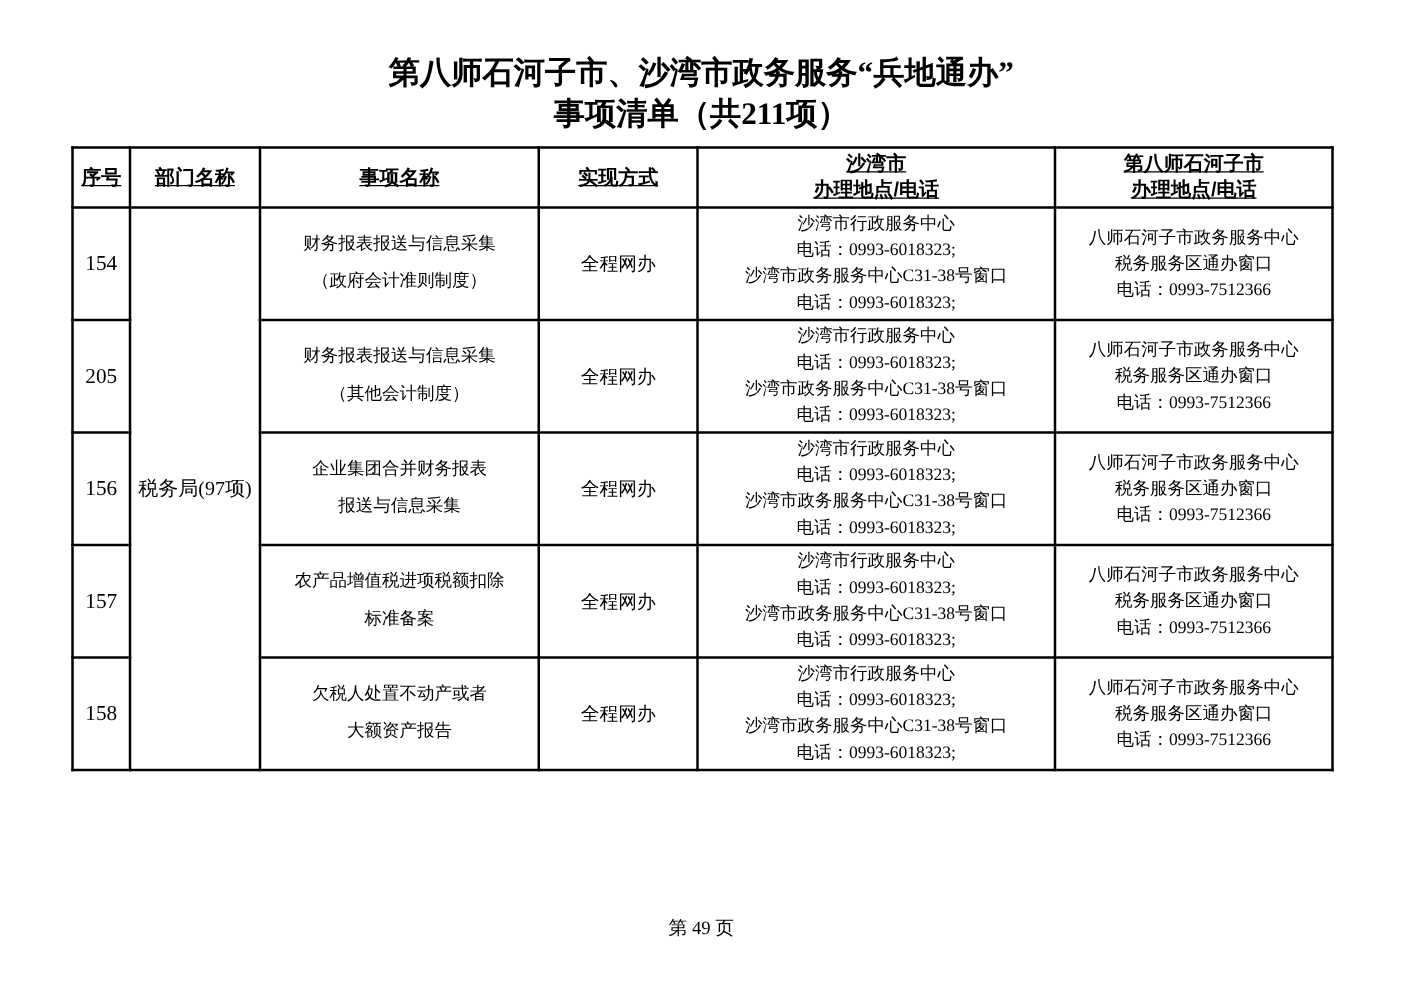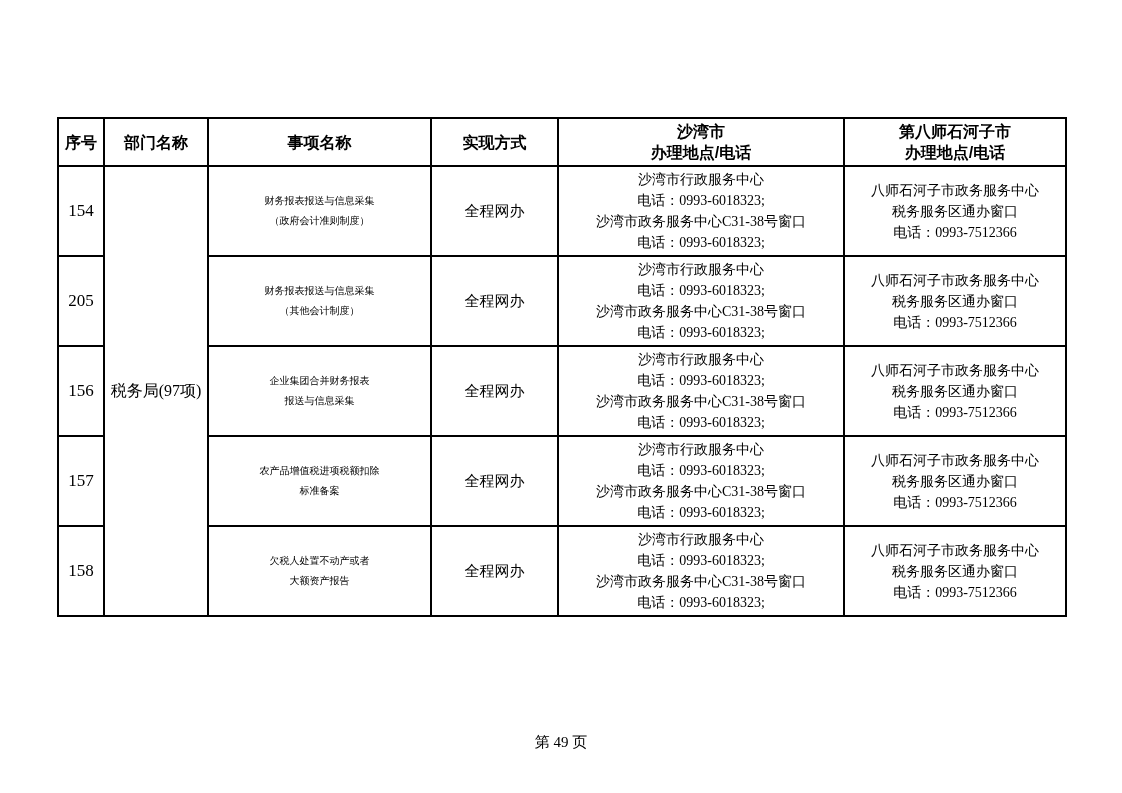--- a/index.html
+++ b/index.html
@@ -31,49 +31,53 @@
     border-collapse: collapse;
     table-layout: fixed;
   }
   table.items th, table.items td {
     border: 2px solid #000000;
     padding: 2px 4px;
     text-align: center;
     vertical-align: middle;
     overflow: hidden;
   }
-  table.items thead tr { height: 46px; }
+  table.items thead tr { height: 46px; text-decoration: underline; }
   table.items tbody tr { height: 85px; }
   th.col-header {
     font-family: "Liberation Sans", sans-serif;
     font-weight: bold;
     font-size: 16px;
     line-height: 21px;
     white-space: pre-line;
   }
   td.seq-cell { font-size: 17px; }
   td.dept-cell { font-size: 16px; }
-  td.item-cell { font-size: 10px; line-height: 20px; white-space: pre-line; margin-top: 28px; }
+  td.item-cell { font-size: 14px; line-height: 30px; white-space: pre-line; margin-top: 28px; }
   td.method-cell { font-size: 15px; margin-top: 18px; }
   td.addr-cell { font-size: 14px; line-height: 21px; white-space: pre-line; }
   .footer {
     position: absolute;
     top: 733px;
     left: 0;
     width: 100%;
     text-align: center;
     font-size: 15px;
     font-family: "Liberation Serif", serif;
   }
 </style>
 </head>
 <body>
 
 <div class="page">
 
+  <div class="title-block">
+    <div>第八师石河子市、沙湾市政务服务“兵地通办”</div>
+    <div>事项清单（共211项）</div>
+  </div>
 
   <table class="items">
     <colgroup>
       <col style="width:46px">
       <col style="width:104px">
       <col style="width:223px">
       <col style="width:127px">
       <col style="width:286px">
       <col style="width:222px">
     </colgroup>

